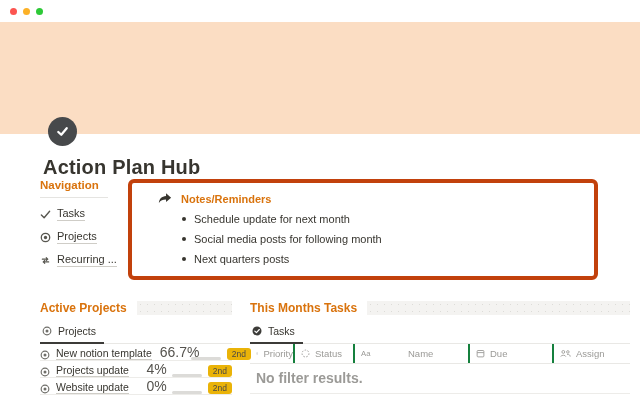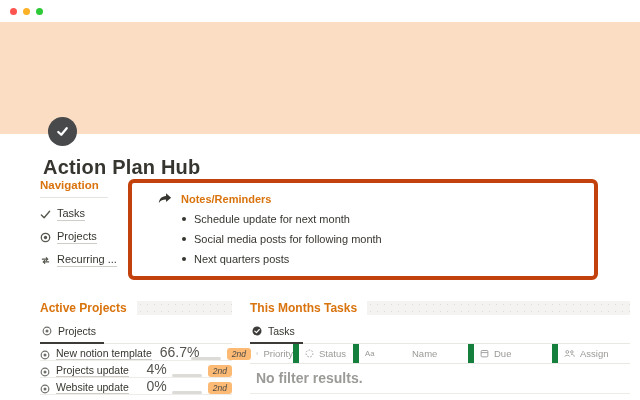--- a/index.html
+++ b/index.html
@@ -59,25 +59,25 @@
   .tab { display: flex; align-items: center; gap: 6px; font-size: 10.5px; font-weight: 500; color: #37352f;
          padding: 5px 8px 5px 2px; border-bottom: 2px solid #3c3b38; margin-bottom: -1px; cursor: pointer; }
   
   .proj-row { display: flex; align-items: flex-end; height: 17px; border-bottom: 1px solid #edece9; }
   .proj-row svg { flex: none; margin-right: 6px; }
   .proj-name { font-size: 10.5px; font-weight: 500; border-bottom: 1px solid #cfcdc7; white-space: nowrap; flex: none; }
   .proj-spacer { flex: 1; }
   .proj-pct { font-size: 14px; color: #55534e; width: 26px; text-align: right; flex: none; margin-left: 8px; }
   .pbar { width: 30px; height: 3px; border-radius: 2px; background: #dcdbd8; margin-left: 5px; flex: none; overflow: hidden; }
   .pbar-fill { height: 100%; background: #5f5e5b; border-radius: 2px; }
-  .badge { margin-left: 6px; flex: none; font-size: 8.5px; color: #4a4945; background: #fdba74; border-radius: 3px; padding: 1px 5px; font-style: italic; }
+  .badge { margin-left: 6px; flex: none; font-size: 8.5px; color: #4a4945; background: #eab308; border-radius: 3px; padding: 1px 5px; }
   
   .tt-header { display: flex; border-bottom: 1px solid #e9e8e5; align-items: flex-end; }
   .tt-cell { display: flex; align-items: center; gap: 5px; font-size: 9.5px; color: #9b9a97; padding: 4px 0 4px 6px; }
-  .tt-cell + .tt-cell { border-left: 6px solid #15803d; }
+  .tt-cell + .tt-cell { border-left: 2px solid #15803d; }
   .tt-c1 { width: 43px; } .tt-c2 { width: 60px; } .tt-c3 { width: 115px; gap: 35px; } .tt-c4 { width: 84px; } .tt-c5 { flex: 1; }
   .tt-empty { font-size: 14px; color: #9b9a97; padding: 6px 0 7px 6px; border-bottom: 1px solid #edece9; font-weight: bold; }
 </style>
 </head>
 <body>
 
 <div class="titlebar">
   <span class="tl-dot tl-red"></span>
   <span class="tl-dot tl-yellow"></span>
   <span class="tl-dot tl-green"></span>

